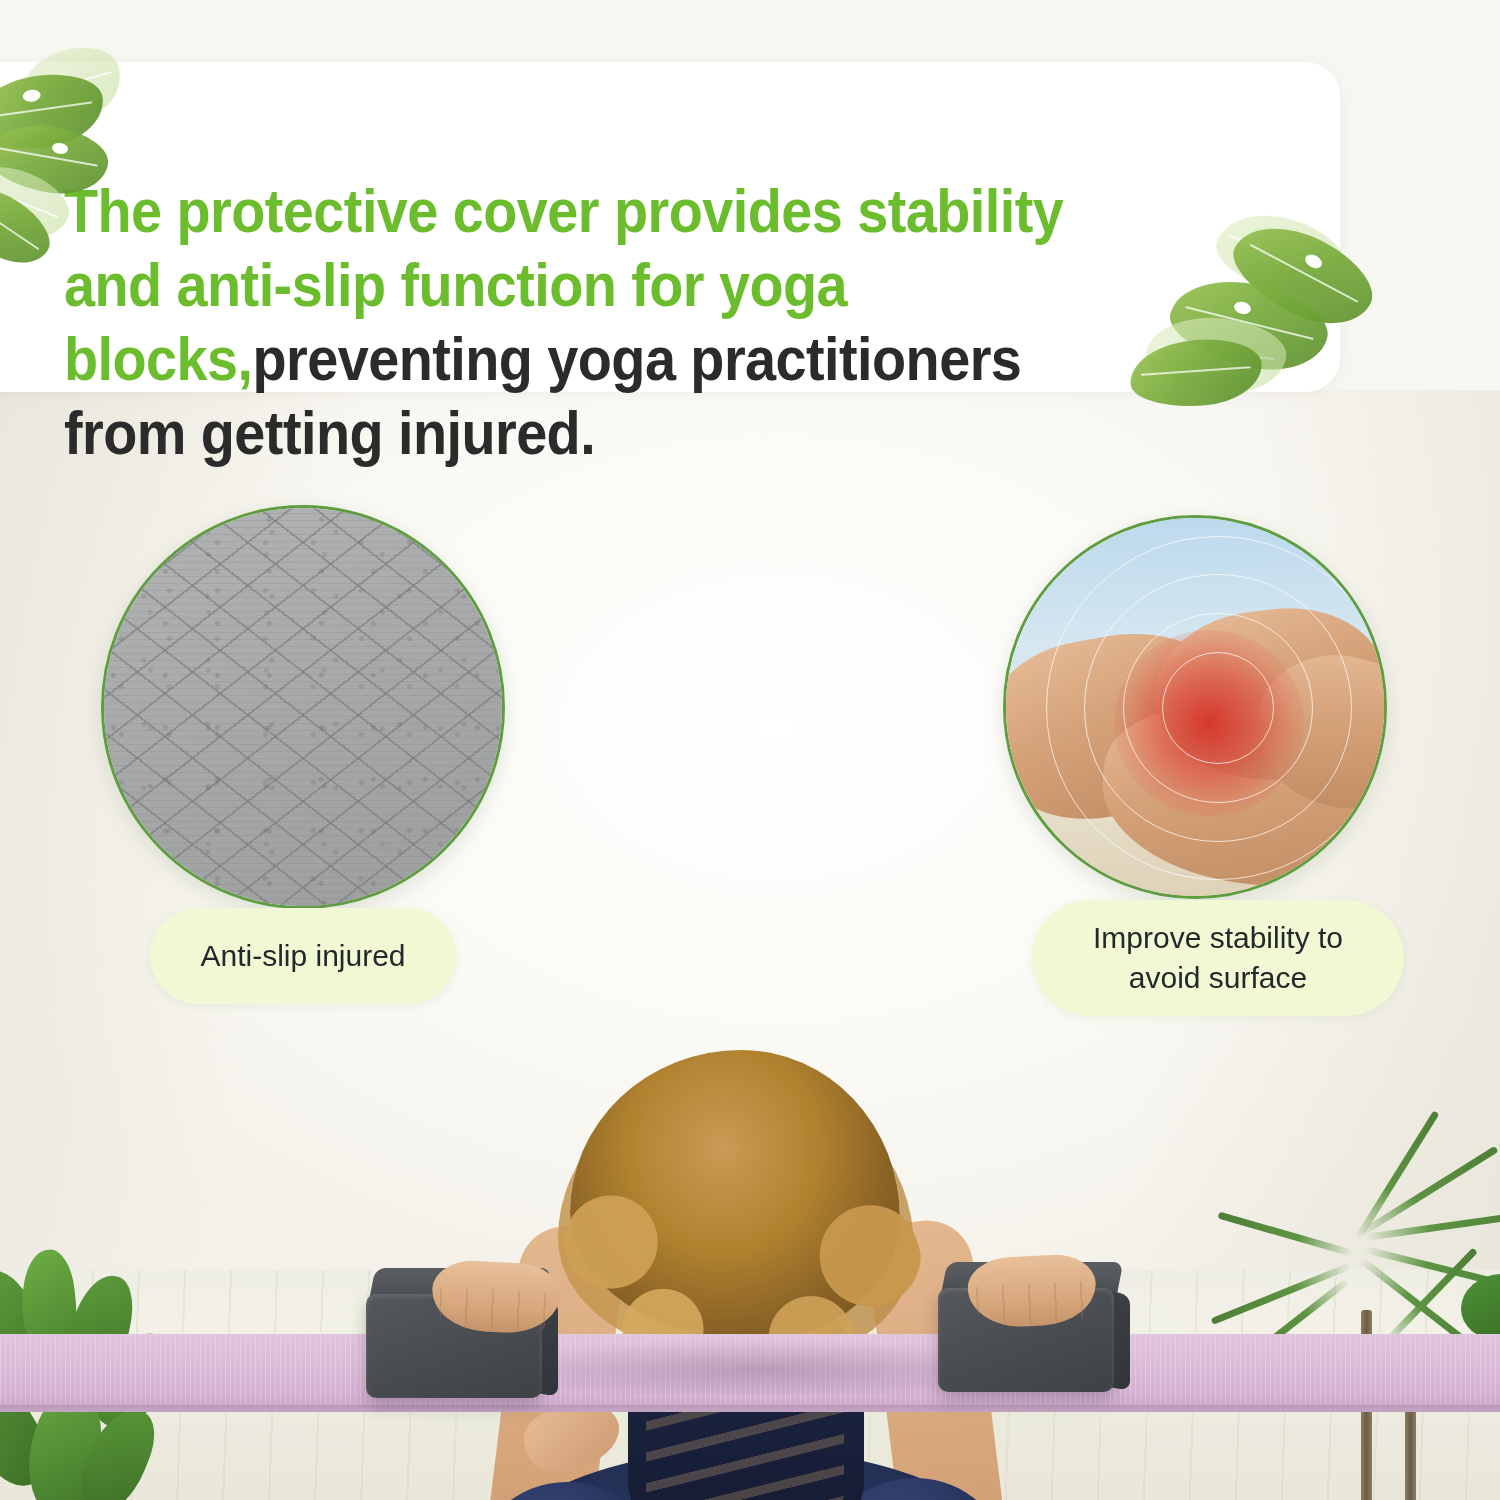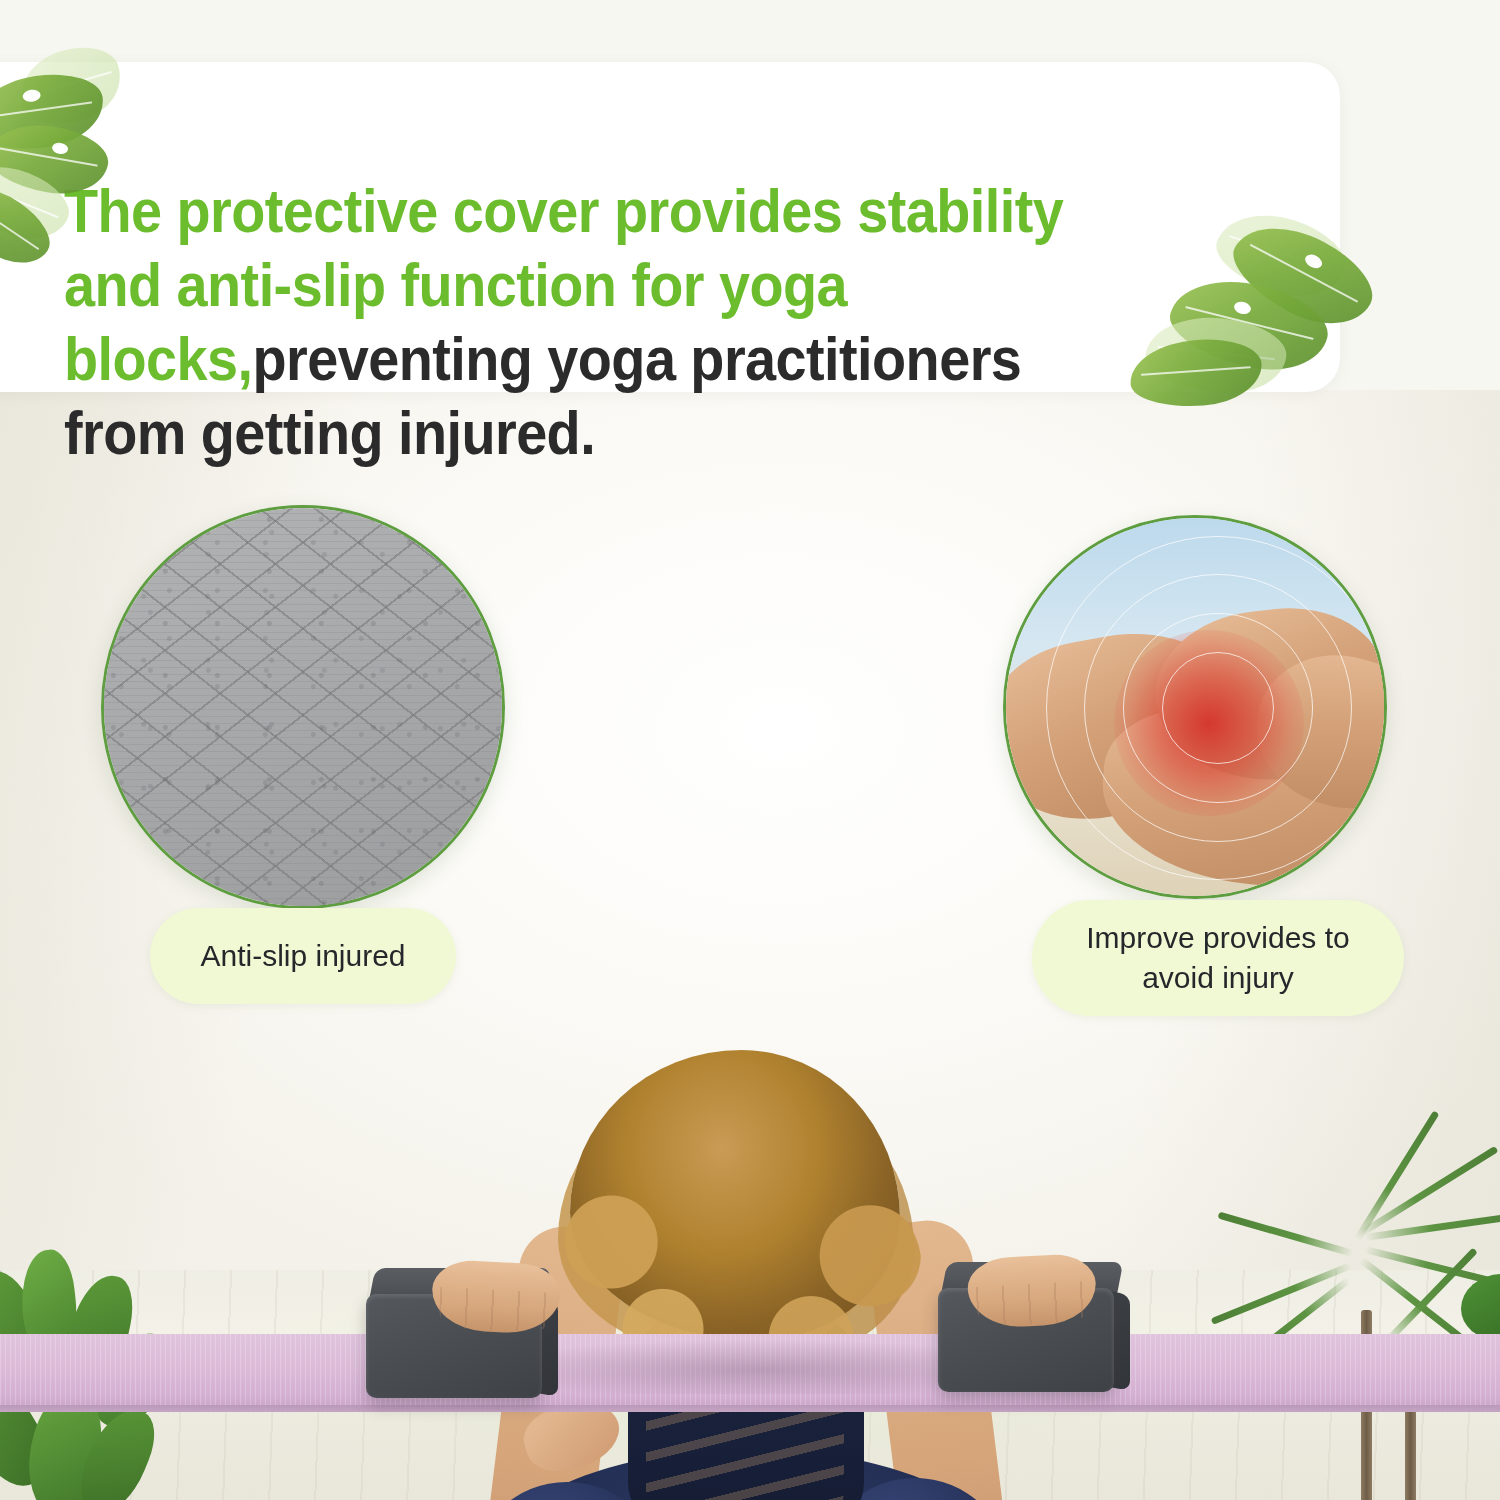--- a/index.html
+++ b/index.html
@@ -394,16 +394,16 @@
       <div class="ripple rp2"></div>
       <div class="ripple rp3"></div>
       <div class="ripple rp4"></div>
     </div>
   </div>
 
   <div class="pill" id="pill-antislip">
     <span>Anti-slip injured</span>
   </div>
   <div class="pill" id="pill-stability">
-    <span>Improve provides to avoid injury</span>
+    <span>Improve stability to avoid surface</span>
   </div>
 
 </div>
 
 </body></html>

